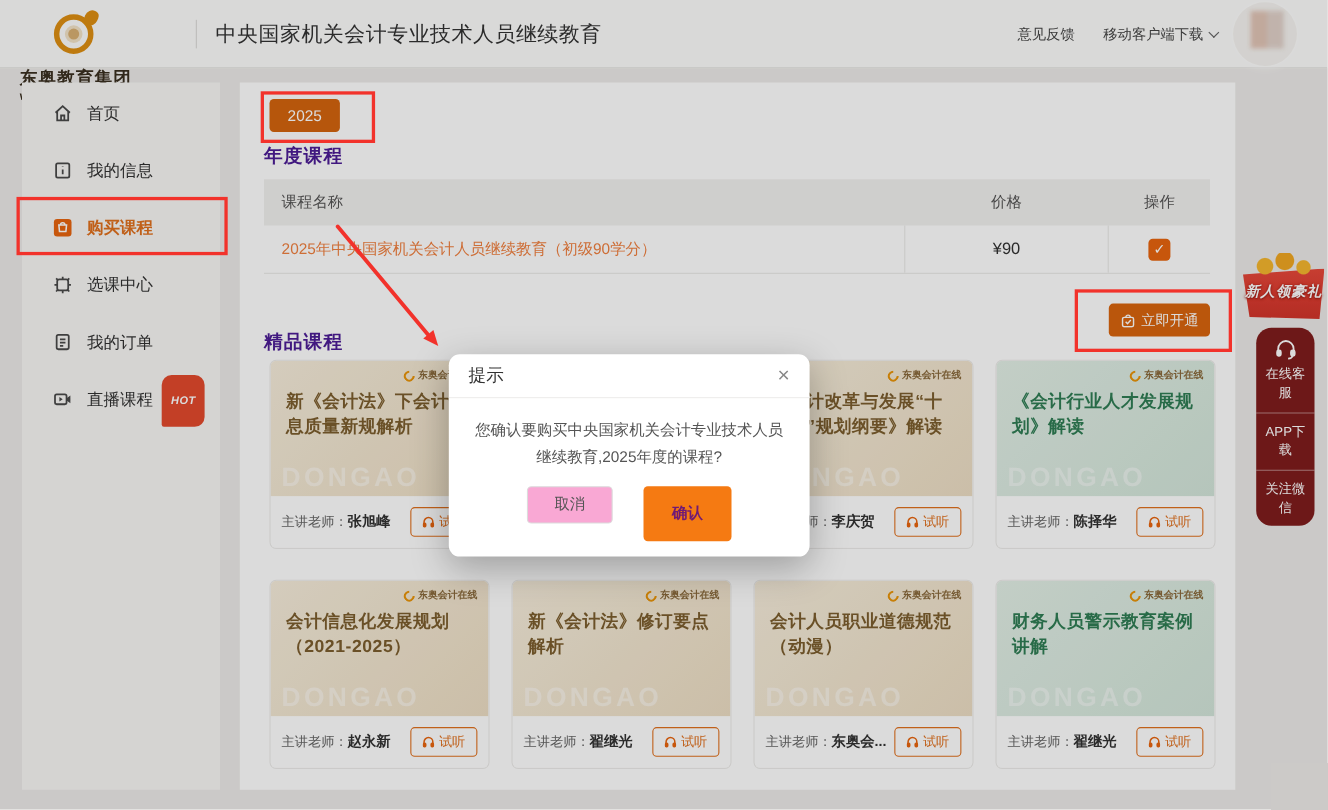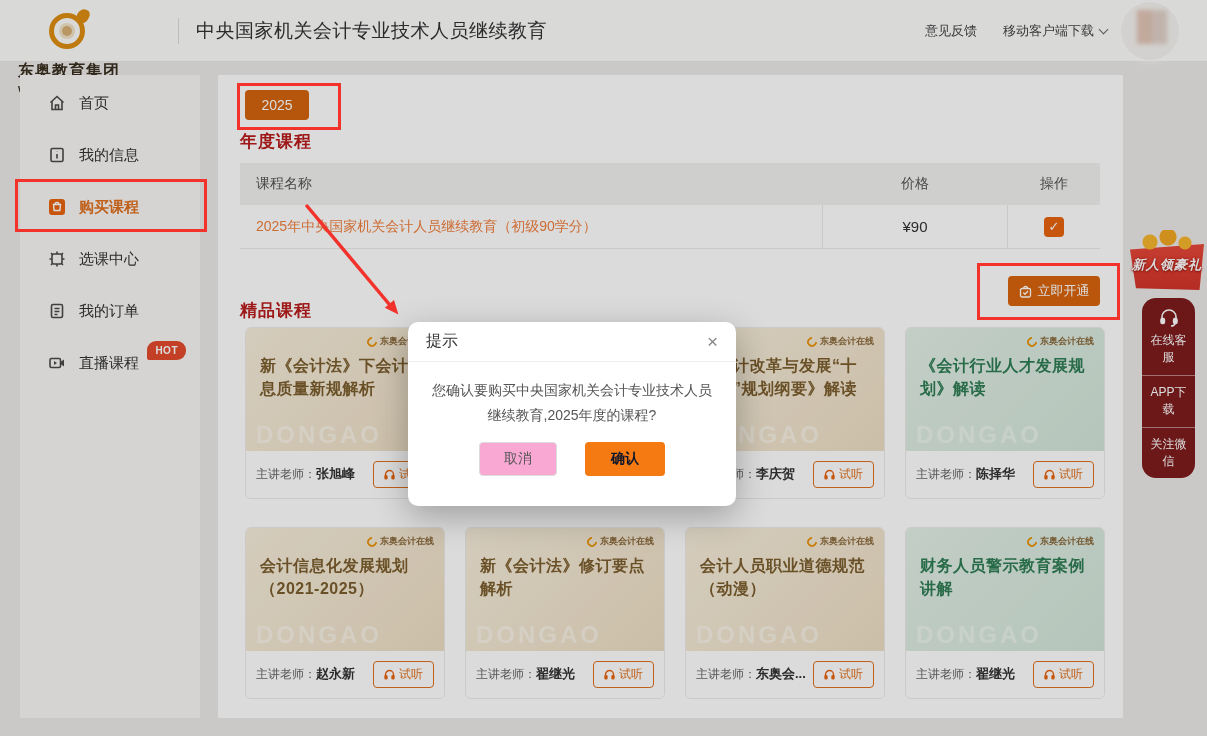--- a/index.html
+++ b/index.html
@@ -22,26 +22,26 @@
   .header-link { cursor:pointer; display:flex; align-items:center; gap:6px; }
   .chev { width:7px; height:7px; border-right:1.5px solid #666; border-bottom:1.5px solid #666; transform:rotate(45deg); margin-top:-3px; }
   .avatar { position:absolute; right:28px; top:2px; width:58px; height:58px; border-radius:50%; background:#F6F4F1; overflow:hidden; box-shadow:0 0 10px rgba(255,255,255,0.9); }
   .avatar-mosaic { position:absolute; left:16px; top:8px; width:30px; height:34px; background:linear-gradient(90deg,#DDB9A8 0 50%,#DCC9C0 50% 100%); filter:blur(2px); opacity:0.8; }
 
   
   .sidebar { position:absolute; left:20px; top:75px; width:180px; height:643px; background:#F8F7F5; padding-top:2px; }
   .side-item { height:52px; display:flex; align-items:center; gap:13px; padding-left:28px; font-size:15px; color:#333; cursor:pointer; position:relative; }
   .side-item svg { flex:0 0 auto; }
   .side-item.active { color:#E0701E; font-weight:bold; }
-  .hot-badge { position:absolute; right:14px; top:4px; background:#E34A2D; color:#fff; font-size:10px; font-weight:bold; padding:4px 8px; border-radius:9px 9px 9px 2px; letter-spacing:0.5px;margin-left:32px; }
+  .hot-badge { position:absolute; right:14px; top:4px; background:#E34A2D; color:#fff; font-size:10px; font-style:italic; font-weight:bold; padding:18px 8px; border-radius:9px 9px 9px 2px; letter-spacing:0.5px;margin-left:32px; }
 
   
   .main { position:absolute; left:218px; top:75px; width:905px; height:643px; background:#FFFFFF;text-decoration:underline; }
   .year-tab { position:absolute; left:27px; top:15px; width:64px; height:30px; background:#D4650F; color:#fff; font-size:14px; border:none; border-radius:4px; cursor:pointer; }
-  .section-heading { position:absolute; left:22px; font-size:17px; font-weight:bold; color:#b91c1c; letter-spacing:1px; }
+  .section-heading { position:absolute; left:22px; font-size:17px; font-weight:bold; color:#4c1d95; letter-spacing:1px; }
   .h-annual { top:55px; }
   .h-featured { top:224px; }
 
   .table { position:absolute; left:22px; top:88px; width:860px; font-size:14px; }
   .t-head { display:flex; height:42px; background:#F2F1EF; align-items:center; color:#555; }
   .t-row { display:flex; height:44px; align-items:center; border-bottom:1px solid #ECEBE9; }
   .c-name { width:582px; padding-left:16px; }
   .c-price { width:186px; text-align:center; }
   .c-action { width:92px; text-align:center; }
   .t-row .c-price, .t-row .c-action { align-self:stretch; display:flex; align-items:center; justify-content:center; }
@@ -80,21 +80,21 @@
 
   
   .backdrop { position:absolute; inset:0; background:rgba(0,0,0,0.14); z-index:50; pointer-events:none; }
   .modal { position:absolute; left:408px; top:322px; width:328px; height:184px; background:#fff; border-radius:10px; box-shadow:0 10px 34px rgba(0,0,0,0.28); z-index:60; }
   .modal-head { height:40px; display:flex; align-items:center; justify-content:space-between; padding:0 18px; border-bottom:1px solid #EEEDEC; }
   .modal-title { font-size:16px; color:#333; }
   .modal-close { font-size:19px; color:#888; cursor:pointer; line-height:1; }
   .modal-body { padding:16px 20px 0 20px; font-size:14px; color:#555; line-height:1.75; text-align:center; }
   .modal-actions { display:flex; justify-content:center; gap:28px; margin-top:15px; }
   .btn-cancel { width:78px; height:34px; background:#f9a8d4; border:1px solid #DCDCDC; border-radius:4px; font-size:14px; color:#555; cursor:pointer; }
-  .btn-confirm { width:80px; height:34px; background:#F57A12; border:none; border-radius:4px; font-size:14px; color:#0f172a; font-weight:bold; cursor:pointer; }
+  .btn-confirm { width:80px; height:50px; background:#F57A12; border:none; border-radius:4px; font-size:14px; color:#701a75; font-weight:bold; cursor:pointer; }
 
   
   .ann { position:absolute; border:3px solid #F2322B; z-index:70; pointer-events:none; }
   .ann-sidebar { left:15px; top:179px; width:192px; height:53px; }
   .ann-year { left:237px; top:83px; width:104px; height:47px; }
   .ann-open { left:977px; top:263px; width:143px; height:57px; }
   .ann-arrow { position:absolute; left:280px; top:195px; z-index:70; pointer-events:none; }
 </style>
 </head>
 <body>

